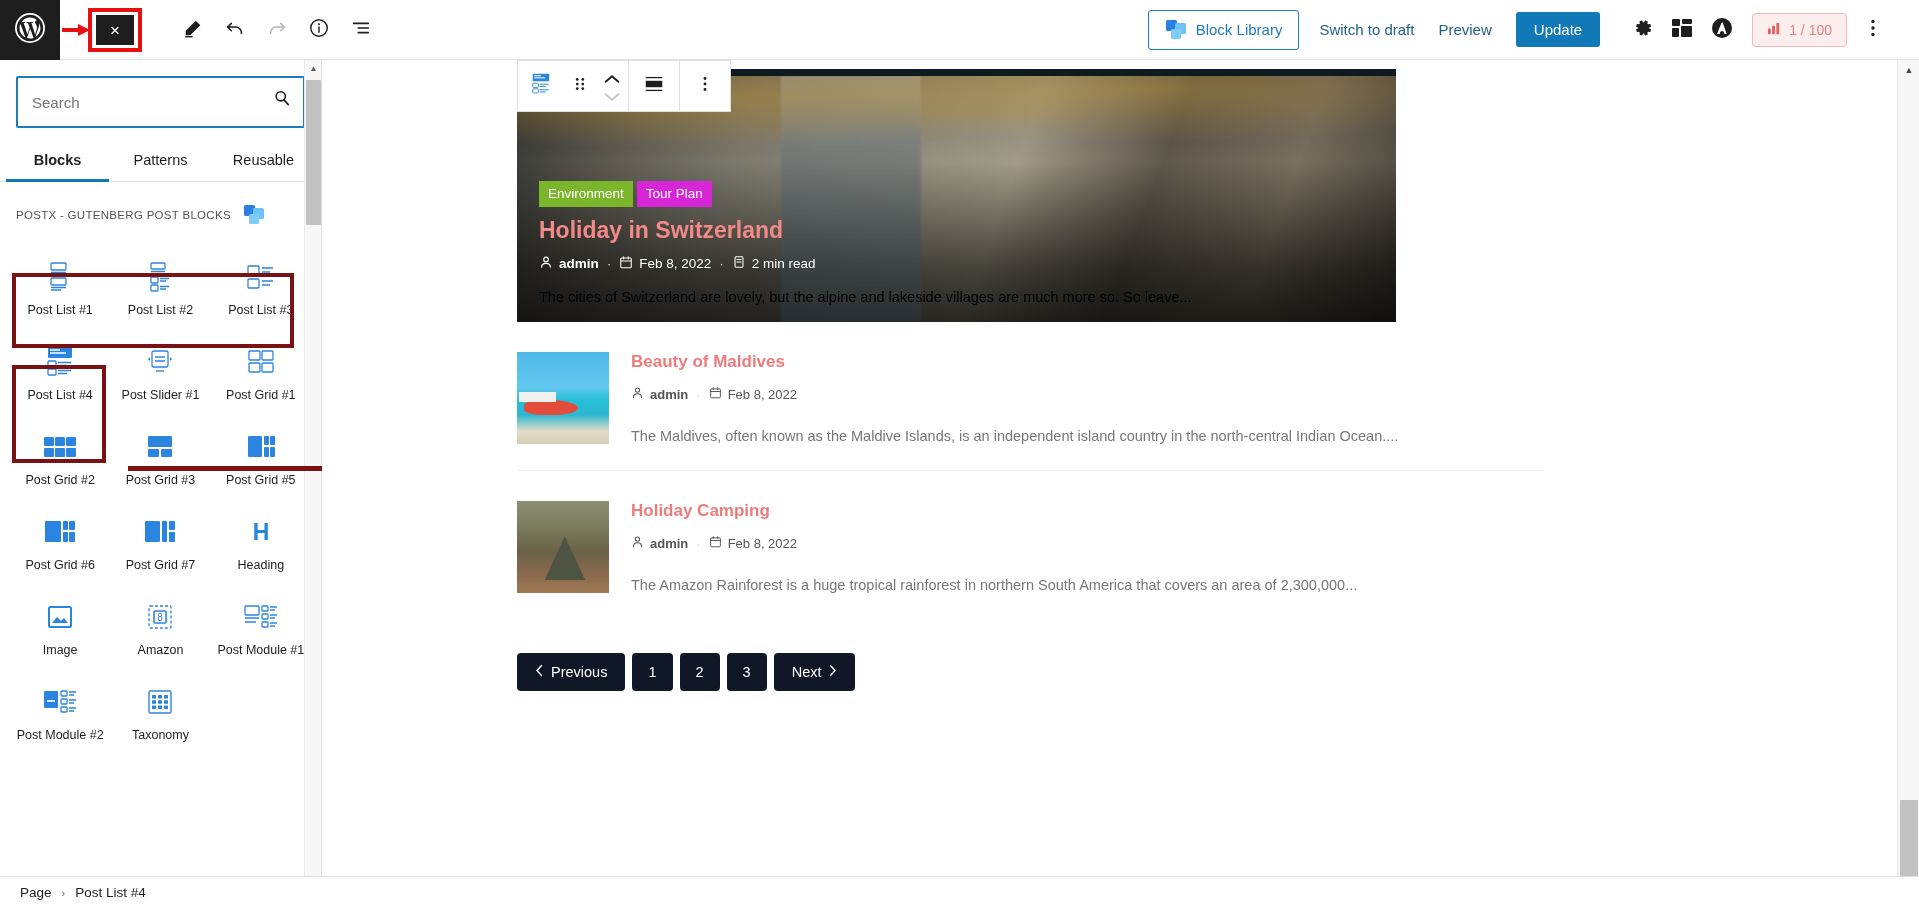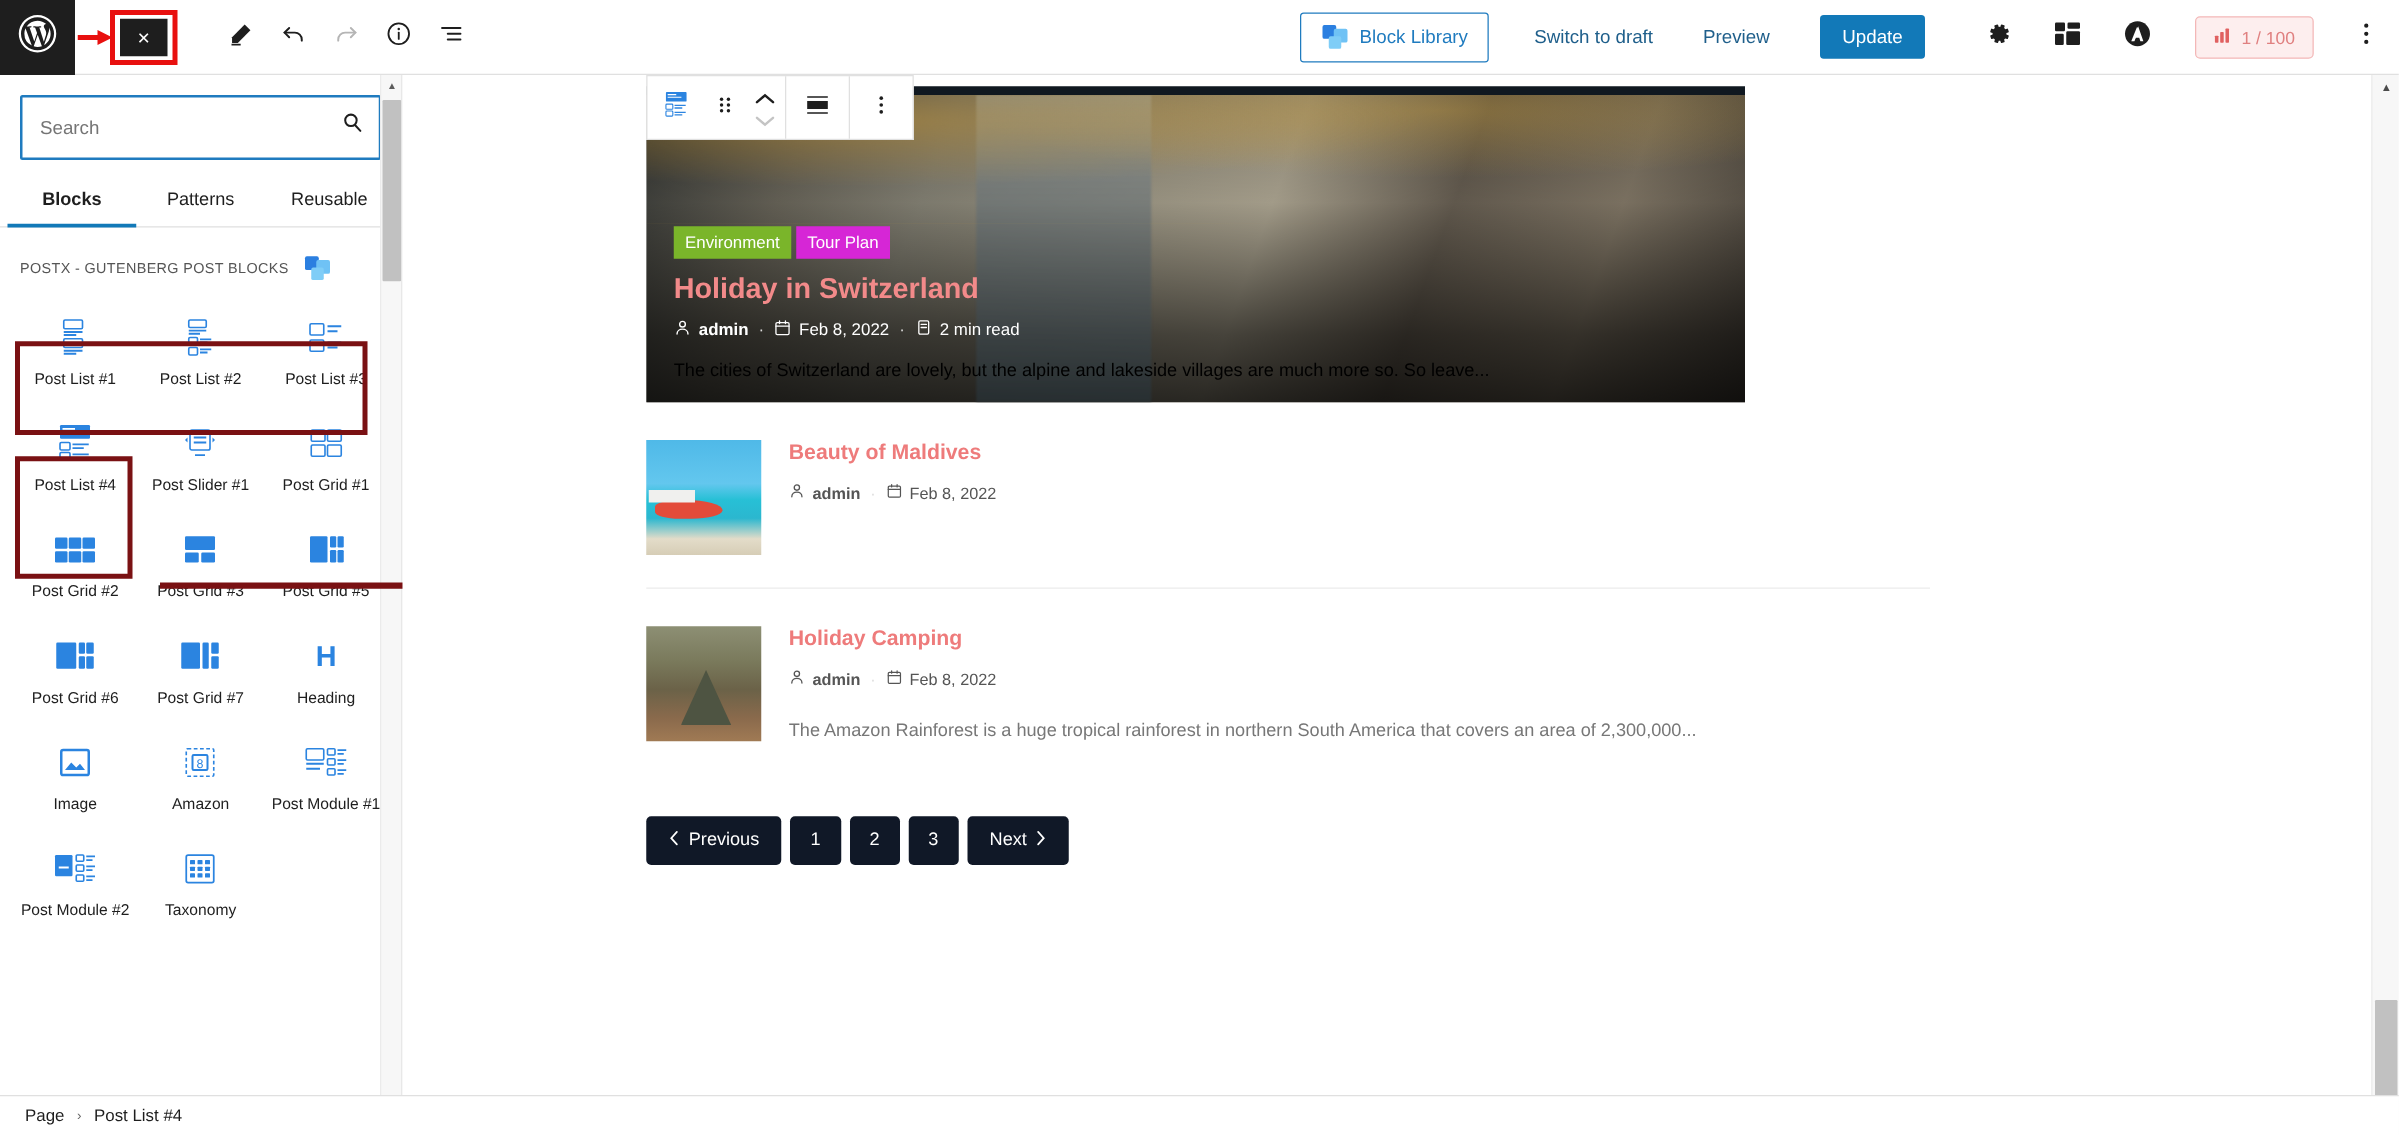--- a/index.html
+++ b/index.html
@@ -39,21 +39,21 @@
 
   .tb-icon {
     width: 42px; height: 60px; display: flex; align-items: center;
     justify-content: center; color: #1e1e1e;
   }
   .tb-icon.dim { color: #b5b5b5; }
   .tb-icon svg { width: 22px; height: 22px; }
 
   .topbar-right {
     margin-left: auto; display: flex; align-items: center; height: 60px;
-    padding-right: 6px; gap: 16px;
+    padding-right: 26px; gap: 0;
   }
   .block-library-btn {
     display: flex; align-items: center; gap: 9px;
     border: 1px solid #1f7bbf; border-radius: 3px;
     padding: 8px 16px; color: #1f7bbf; font-size: 15px;
     background: #fff; margin-right: 20px; white-space: nowrap;
   }
   .bl-icon { width: 22px; height: 22px; position: relative; flex: 0 0 22px; }
   .link-btn {
     color: #1f5f8b; font-size: 15px; margin-right: 24px; white-space: nowrap;
@@ -113,21 +113,21 @@
     letter-spacing: 0.3px; color: #555; text-transform: uppercase;
   }
   .cat-icon { width: 22px; height: 22px; position: relative; flex: 0 0 22px; }
 
   .blocks-grid {
     display: grid; grid-template-columns: repeat(3, 1fr);
     padding: 0 10px; row-gap: 0;
   }
   .block-cell {
     display: flex; flex-direction: column; align-items: center;
-    justify-content: center; height: 85px; padding-top: 12px;
+    justify-content: flex-end; height: 85px; padding-top: 12px;
     text-align: center;
   }
   .block-cell .bi { height: 34px; display: flex; align-items: center; justify-content: center; }
   .block-cell .bl {
     font-size: 12.5px; color: #1e1e1e; margin-top: 9px; line-height: 1.25;
   }
 
   
   .anno-box {
     position: absolute; border: 4px solid #7a1113; pointer-events: none;
@@ -776,20 +776,21 @@
             <span class="mi">
               <span>
                 <svg viewBox="0 0 16 16" fill="none" stroke="#555" stroke-width="1.2">
                     <rect x="2" y="3.5" width="12" height="11" rx="1.2"></rect>
                     <path d="M2 6.8h12M5.3 2v2.4M10.7 2v2.4" stroke-linecap="round"></path>
                   </svg>
               </span>
               <span>Feb 8, 2022</span>
             </span>
           </div>
+          <div class="post-excerpt">The Maldives, often known as the Maldive Islands, is an independent island country in the north-central Indian Ocean....</div>
         </div>
       </div>
 
       <div class="post-row last">
         <div class="thumb camping"></div>
         <div class="post-body">
           <div class="post-title">Holiday Camping</div>
           <div class="post-meta">
             <span class="mi">
               <span>

